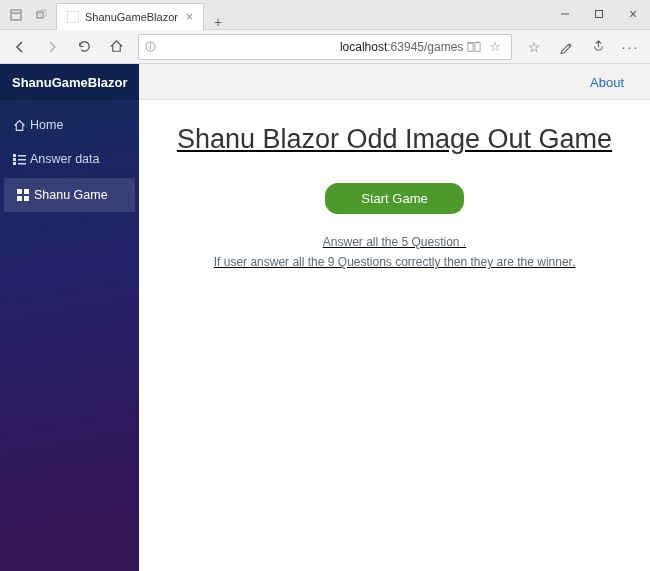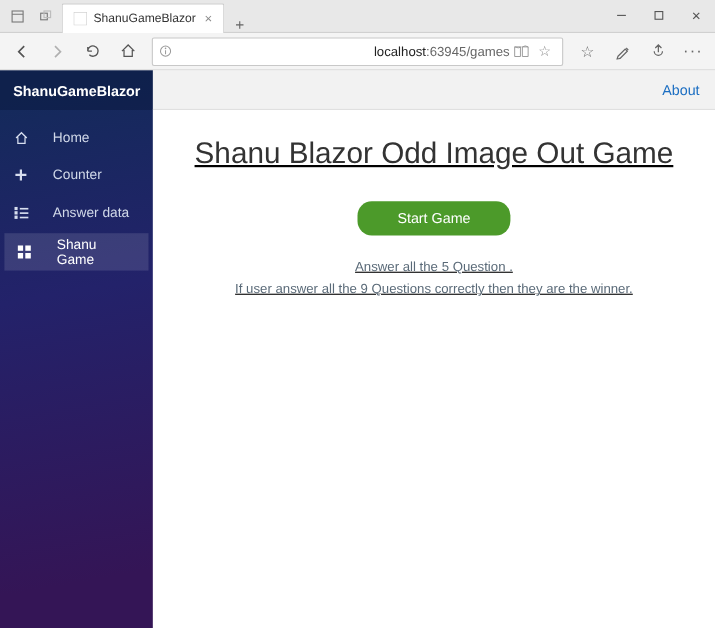--- a/index.html
+++ b/index.html
@@ -20,33 +20,33 @@
 .browser-toolbar { height: 34px; background: #f4f4f4; display: flex; align-items: center; padding: 0 6px; gap: 4px; border-bottom: 1px solid #d8d8d8; }
 .tb-btn { width: 28px; height: 28px; display: flex; align-items: center; justify-content: center; color: #444; font-size: 15px; }
 .addr-bar { flex: 1; height: 26px; background: #fff; border: 1px solid #c8c8c8; display: flex; align-items: center; padding: 0 6px; border-radius: 2px; margin: 0 4px; text-align: right; }
 .addr-icon { color: #999; font-size: 11px; margin-right: 6px; }
 .addr-text { font-size: 12px; color: #666; flex: 1; }
 .addr-text .host { color: #222; }
 .addr-star { color: #888; font-size: 13px; padding: 0 4px; }
 
 
 .app { position: absolute; top: 64px; left: 0; width: 650px; height: 507px; display: flex; flex-direction: column; }
-.topbar { height: 36px; background: #f2f2f2; border-bottom: 1px solid #e0e0e0; display: flex; align-items: center; padding: 0 14px; }
+.topbar { height: 36px; background: #f2f2f2; border-bottom: 1px solid #e0e0e0; display: flex; align-items: center; padding: 0 26px; }
 .topbar .right { margin-left: auto; }
 .about-link { color: #1b6ec2; font-size: 13px; text-decoration: none; }
 
 .body-row { flex: 1; display: flex; min-height: 0; }
 
 .sidebar { width: 139px; background: linear-gradient(170deg, #142a5b 10%, #2c1656 70%, #301044 100%); color: #fff; display: flex; flex-direction: column; padding-top: 0; }
 
 .sidebar-inner { width: 139px; height: 100%; background: linear-gradient(170deg, #142a5b 5%, #23226a 40%, #341556 90%); }
 .brand-area { height: 36px; display: flex; align-items: center; padding-left: 12px; font-size: 13px; font-weight: 600; color: #fff; background: rgba(6,18,48,.35); }
 
 .nav { padding-top: 8px; }
-.nav-item { display: flex; align-items: center; gap: 22px; height: 34px; padding: 0 12px; color: #d0d8e8; font-size: 12.5px; cursor: pointer; }
+.nav-item { display: flex; align-items: center; gap: 4px; height: 34px; padding: 0 12px; color: #d0d8e8; font-size: 12.5px; cursor: pointer; }
 .nav-item.active { background: rgba(255,255,255,0.12); border-radius: 0; margin: 2px 4px; color: #fff; }
 .nav-ico { width: 14px; display: inline-flex; justify-content: center; font-size: 13px; }
 
 .main { flex: 1; background: #fff; overflow-y: auto; padding: 24px 18px 0; text-align: center; text-decoration: underline; }
 .page-title { font-size: 27px; font-weight: 400; color: #333; margin-bottom: 28px; }
 .start-btn { display: inline-block; background: #4c9a2a; color: #fff; border: none; padding: 8px 36px; font-size: 13px; cursor: pointer; margin-bottom: 18px; border-radius: 13px; }
 .instructions { font-size: 12px; color: #5a6a78; line-height: 1.7; }
 
 svg { display: block; }
 </style>
@@ -155,29 +155,20 @@
           <span>ShanuGameBlazor</span>
         </div>
         <div class="nav">
           <div class="nav-item">
             <span class="nav-ico">
               <svg width="13" height="13" viewBox="0 0 16 16">
                   <path d="M2 8 L8 2 L14 8 M4 7v7h8V7" fill="none" stroke="#d7deef" stroke-width="1.4"></path>
                 </svg>
             </span>
             <span>Home</span>
-          </div>
-          <div class="nav-item">
-            <span class="nav-ico">
-              <svg width="12" height="12" viewBox="0 0 12 12">
-                  <line x1="6" y1="1" x2="6" y2="11" stroke="#d7deef" stroke-width="2"></line>
-                  <line x1="1" y1="6" x2="11" y2="6" stroke="#d7deef" stroke-width="2"></line>
-                </svg>
-            </span>
-            <span>Counter</span>
           </div>
           <div class="nav-item">
             <span class="nav-ico">
               <svg width="13" height="11" viewBox="0 0 13 11">
                   <rect x="0" y="0" width="3" height="3" fill="#d7deef"></rect>
                   <rect x="5" y="1" width="8" height="1.5" fill="#d7deef"></rect>
                   <rect x="0" y="4" width="3" height="3" fill="#d7deef"></rect>
                   <rect x="5" y="5" width="8" height="1.5" fill="#d7deef"></rect>
                   <rect x="0" y="8" width="3" height="3" fill="#d7deef"></rect>
                   <rect x="5" y="9" width="8" height="1.5" fill="#d7deef"></rect>

